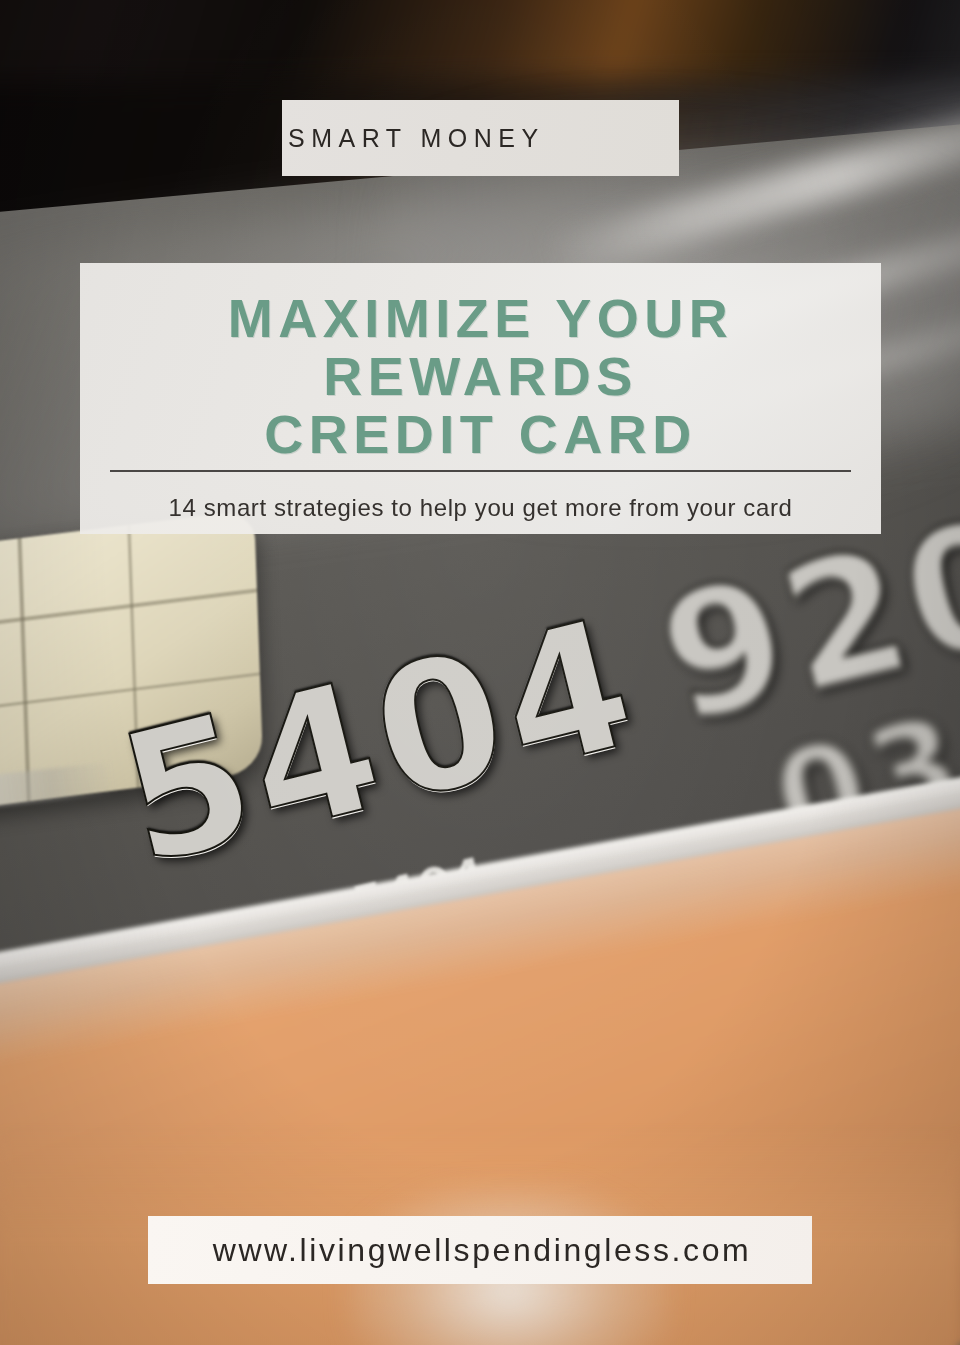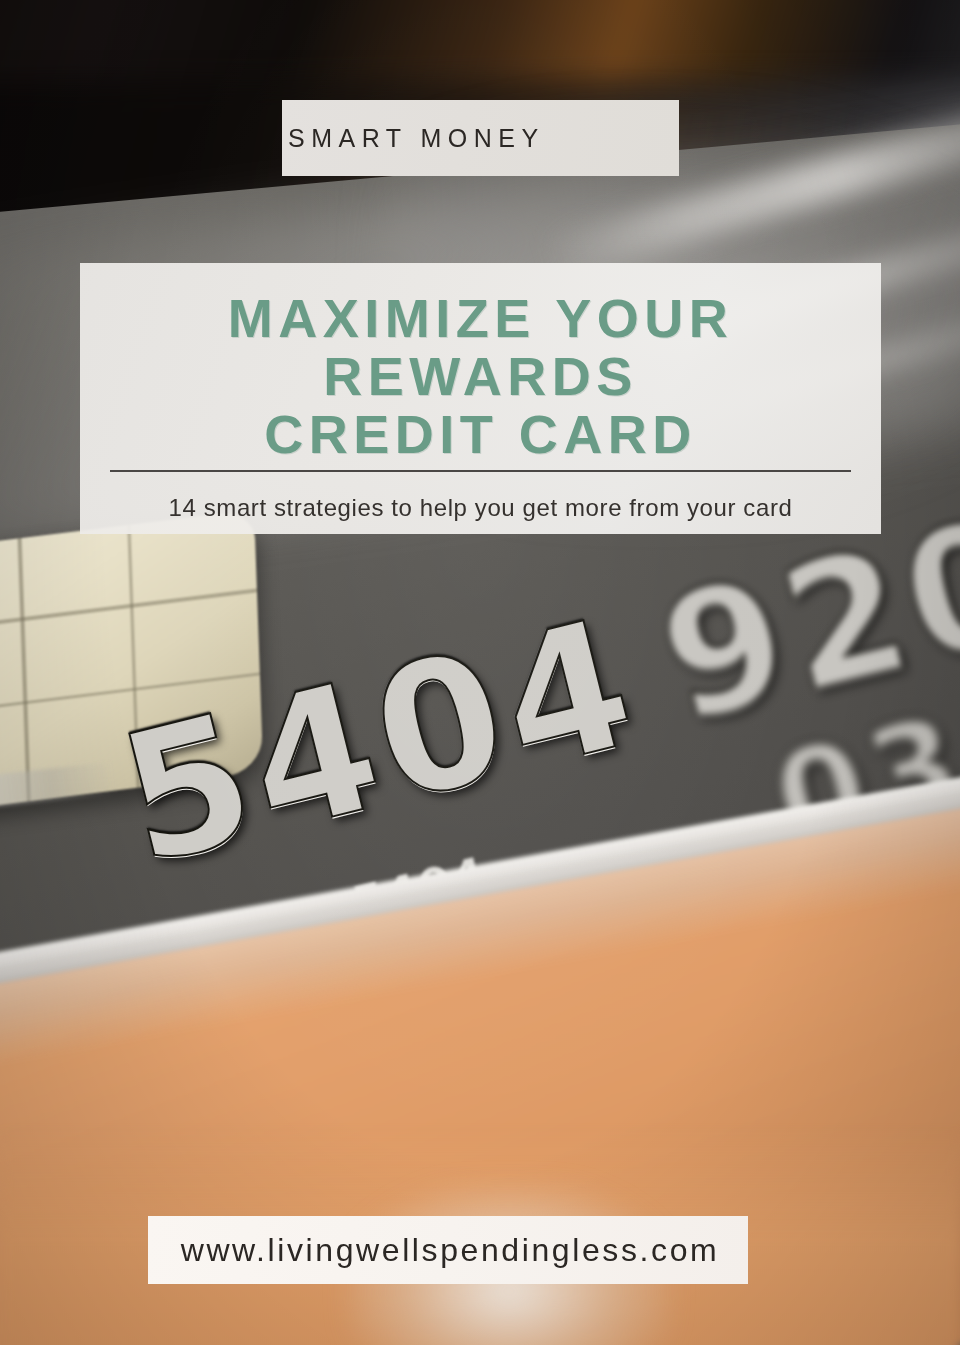--- a/index.html
+++ b/index.html
@@ -321,21 +321,21 @@
     letter-spacing: .6px;
     color: #35312e;
     white-space: nowrap;
     margin-top: 9px;
   }
 
   .footer-band {
     position: absolute;
     left: 148px;
     top: 1216px;
-    width: 600px;
+    width: 664px;
     height: 68px;
     background: linear-gradient(100deg, #faf6f2 0%, #f7f3ef 50%, #f4efeb 100%);
     display: flex;
     align-items: center;
     justify-content: center;
   }
   .footer-text {
     font-family: "Liberation Sans", sans-serif;
     font-size: 32px;
     letter-spacing: 2.6px;

